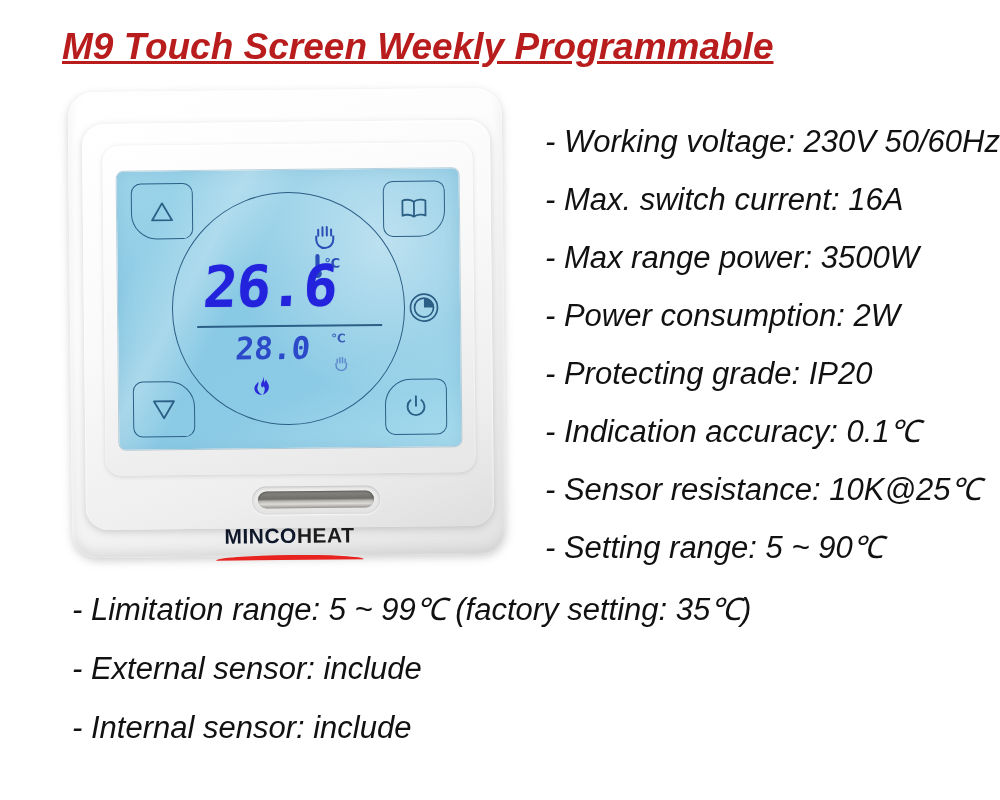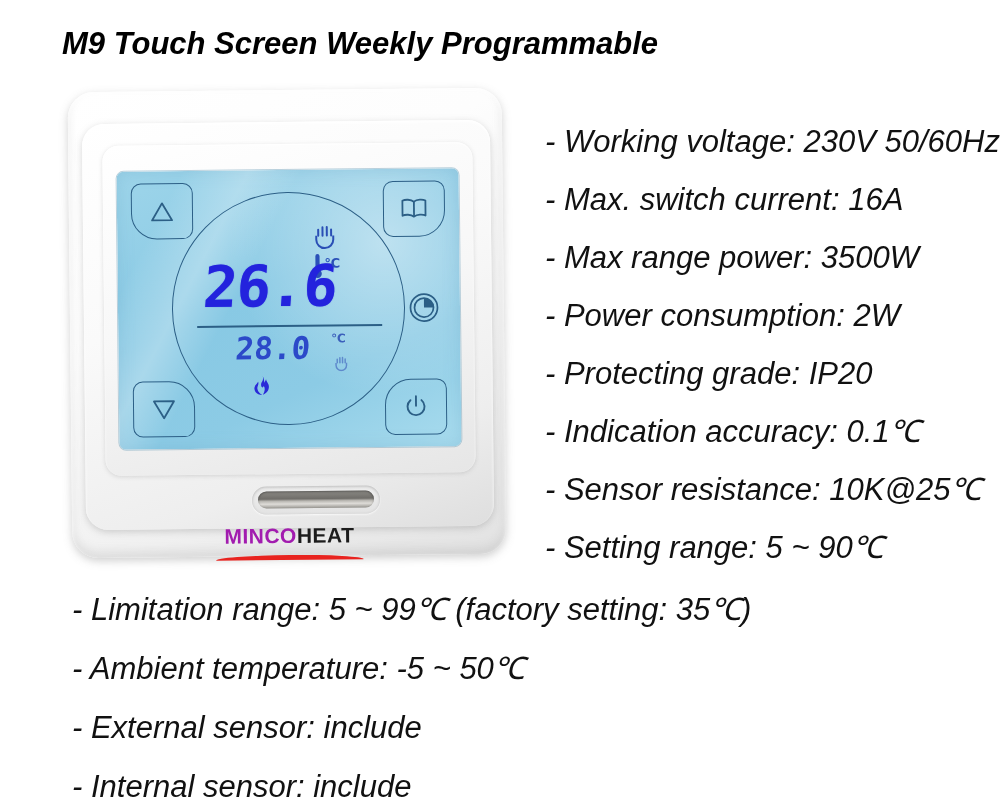--- a/index.html
+++ b/index.html
@@ -9,26 +9,27 @@
     font-family:"Liberation Sans", sans-serif;
     overflow:hidden;
     position:relative;
   }
   .page{position:relative;width:1000px;height:800px;}
 
   
   .title{
     position:absolute;
     left:62px; top:26px;
-    font-size:31px;
+    font-size:37px;
     font-weight:bold;
     font-style:italic;
-    color:#000000;
+    color:#b91c1c;
     letter-spacing:0px;
     white-space:nowrap;
+    text-decoration:underline;
   }
 
   
   .spec-right{
     position:absolute;
     left:545px; top:126px;
     width:445px;
   }
   .spec-right .spec-line{
     font-size:31px;
@@ -241,21 +242,21 @@
     left:0; right:0; top:438px;
     text-align:center;
     transform:rotate(-0.6deg);
   }
   .brand-text{
     font-size:21px;
     font-weight:bold;
     letter-spacing:.5px;
     white-space:nowrap;
   }
-  .brand-minco{color:#a21caf;}
+  .brand-minco{color:#0f172a;}
   .brand-heat{color:#1c1c1c;margin-top:8px;}
   .brand-swoosh{
     margin:3px auto 0;
     width:148px;height:9px;
     background:#e8231f;
     border-radius:50%/100% 100% 0 0;
     clip-path:ellipse(74px 5px at 50% 100%);
   }
 </style>
 </head>
@@ -370,18 +371,17 @@
     <div class="spec-line">- Max range power: 3500W</div>
     <div class="spec-line">- Power consumption: 2W</div>
     <div class="spec-line">- Protecting grade: IP20</div>
     <div class="spec-line">- Indication accuracy: 0.1℃</div>
     <div class="spec-line">- Sensor resistance: 10K@25℃</div>
     <div class="spec-line">- Setting range: 5 ~ 90℃</div>
   </div>
 
   <div class="spec-bottom">
     <div class="spec-line">- Limitation range: 5 ~ 99℃ (factory setting: 35℃)</div>
-    <div class="spec-line">- Ambient temperature: -5 ~ 50℃</div>
     <div class="spec-line">- External sensor: include</div>
     <div class="spec-line">- Internal sensor: include</div>
   </div>
 
 </div>
 
 </body></html>

